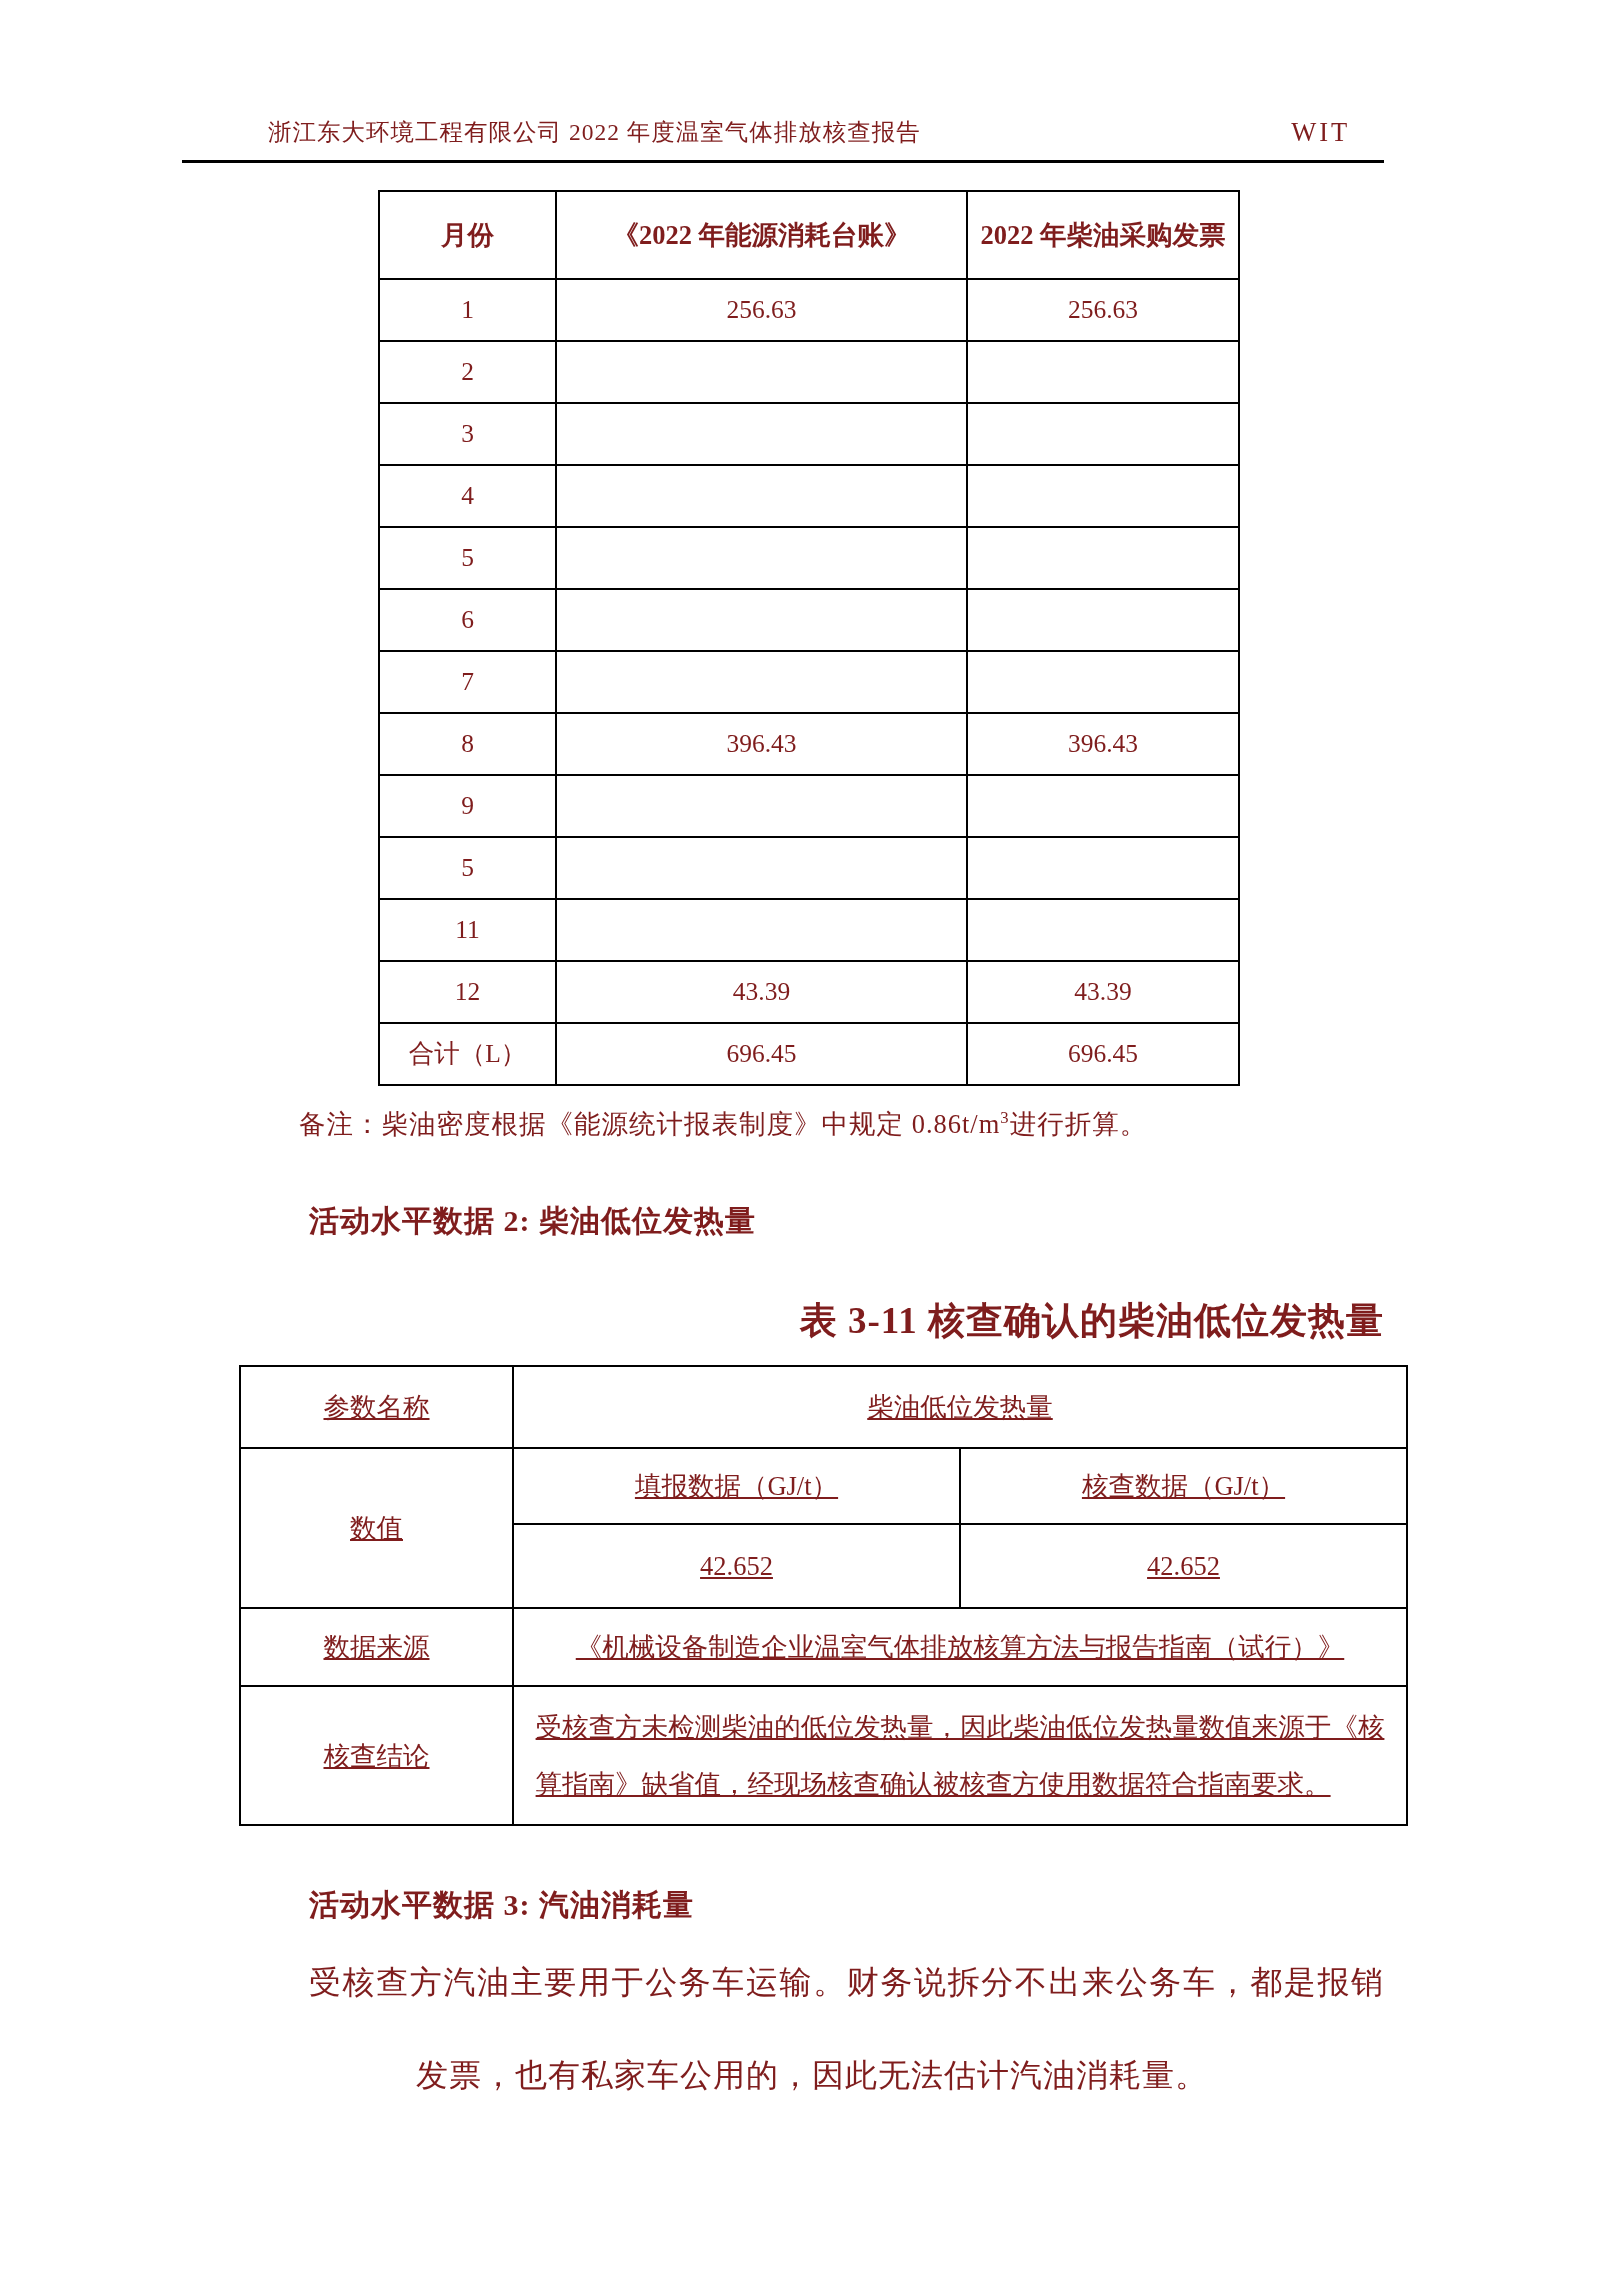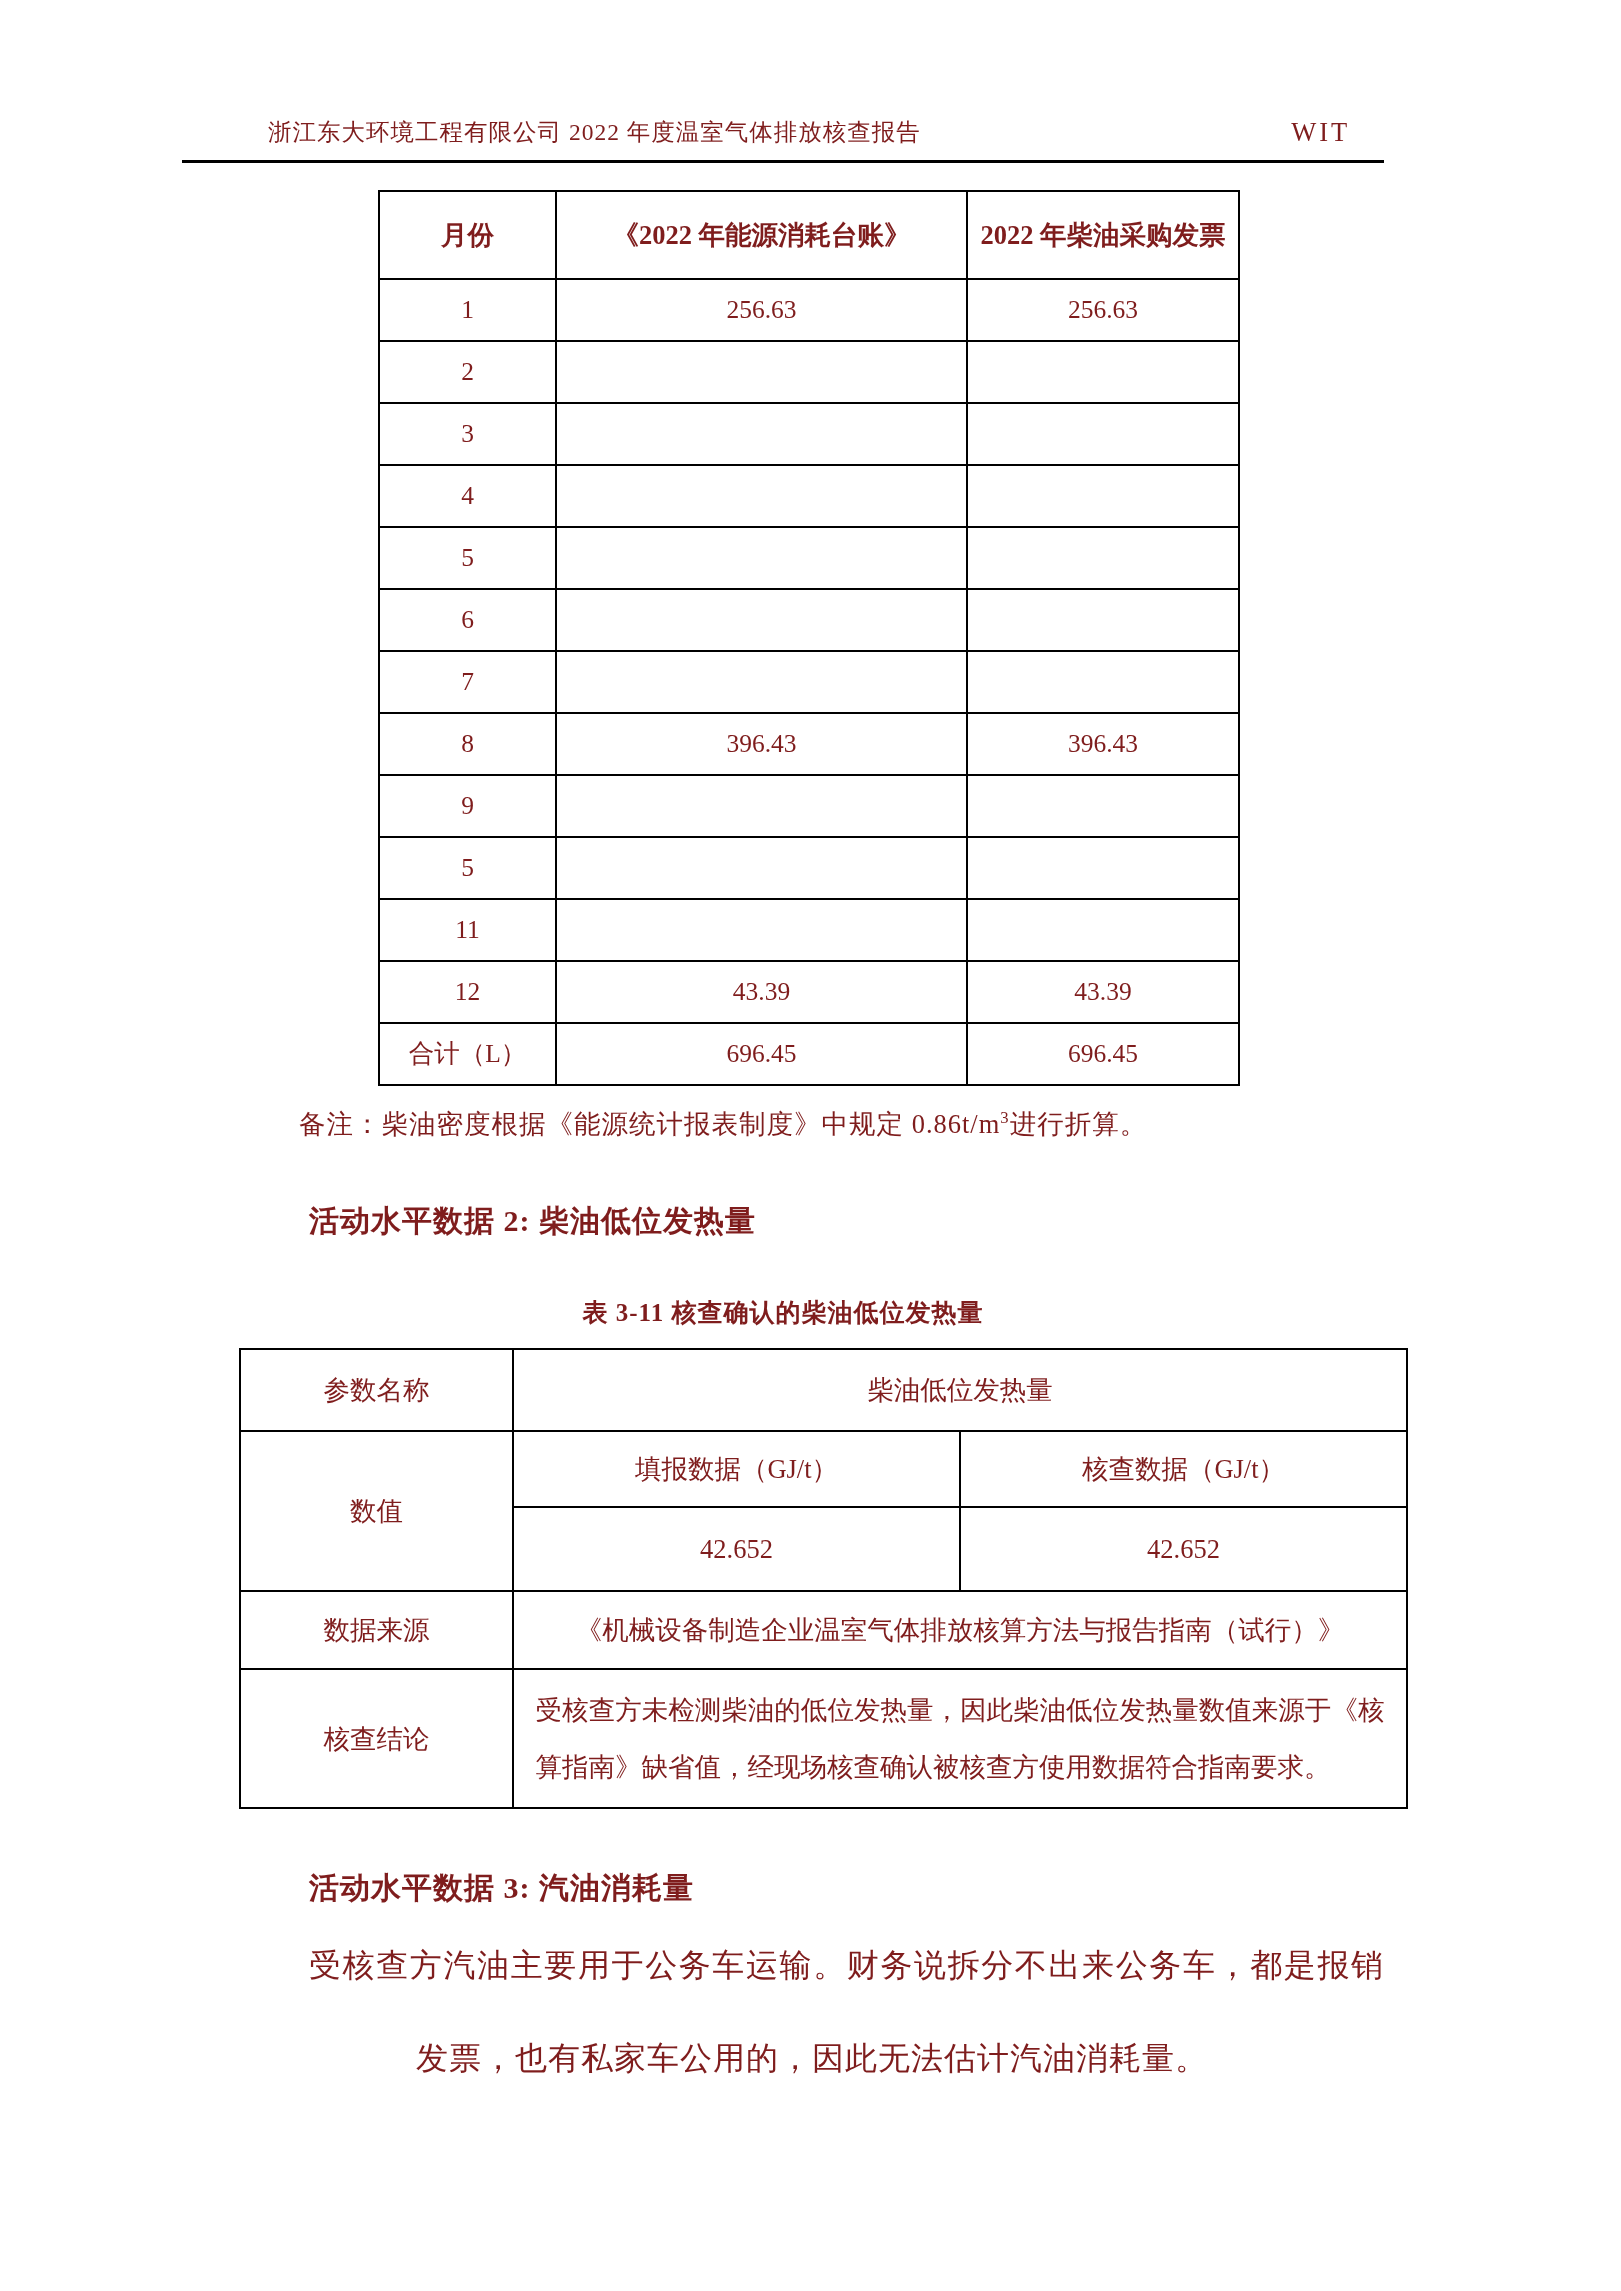--- a/index.html
+++ b/index.html
@@ -60,41 +60,42 @@
   
   .sec-h {
     margin:59px 0 0 309px;
     font-size:30px;
     font-weight:bold;
     letter-spacing:1px;
   }
   .tbl-title {
     margin:54px 0 0 182px;
     width:1202px;
-    text-align:center;
-    font-size:25px;
+    text-align:right;
+    font-size:37px;
     font-weight:bold;
     letter-spacing:1px;
   }
 
   
   .t2 {
     margin:19.6px 0 0 239px;
     width:1167px;
     border:2.9px solid #000;
     font-size:26.5px;
   }
   .t2 th, .t2 td {
     border:2px solid #000;
     border-top-width:2.9px;
     border-bottom-width:2.9px;
     font-weight:normal;
     text-align:center;
     vertical-align:middle;
     padding:0 9.8px;
+    text-decoration:underline;
   }
   .t2 .r-param  { height:82px; }
   .t2 .r-heads  { height:76px; }
   .t2 .r-vals   { height:84px; }
   .t2 .r-source { height:78px; }
   .t2 .r-concl  { height:139px; }
   .t2 td.left   { text-align:center; padding:7.8px 21.6px; }
   .t2 td.just   { text-align:justify; line-height:2.15; }
 
   

